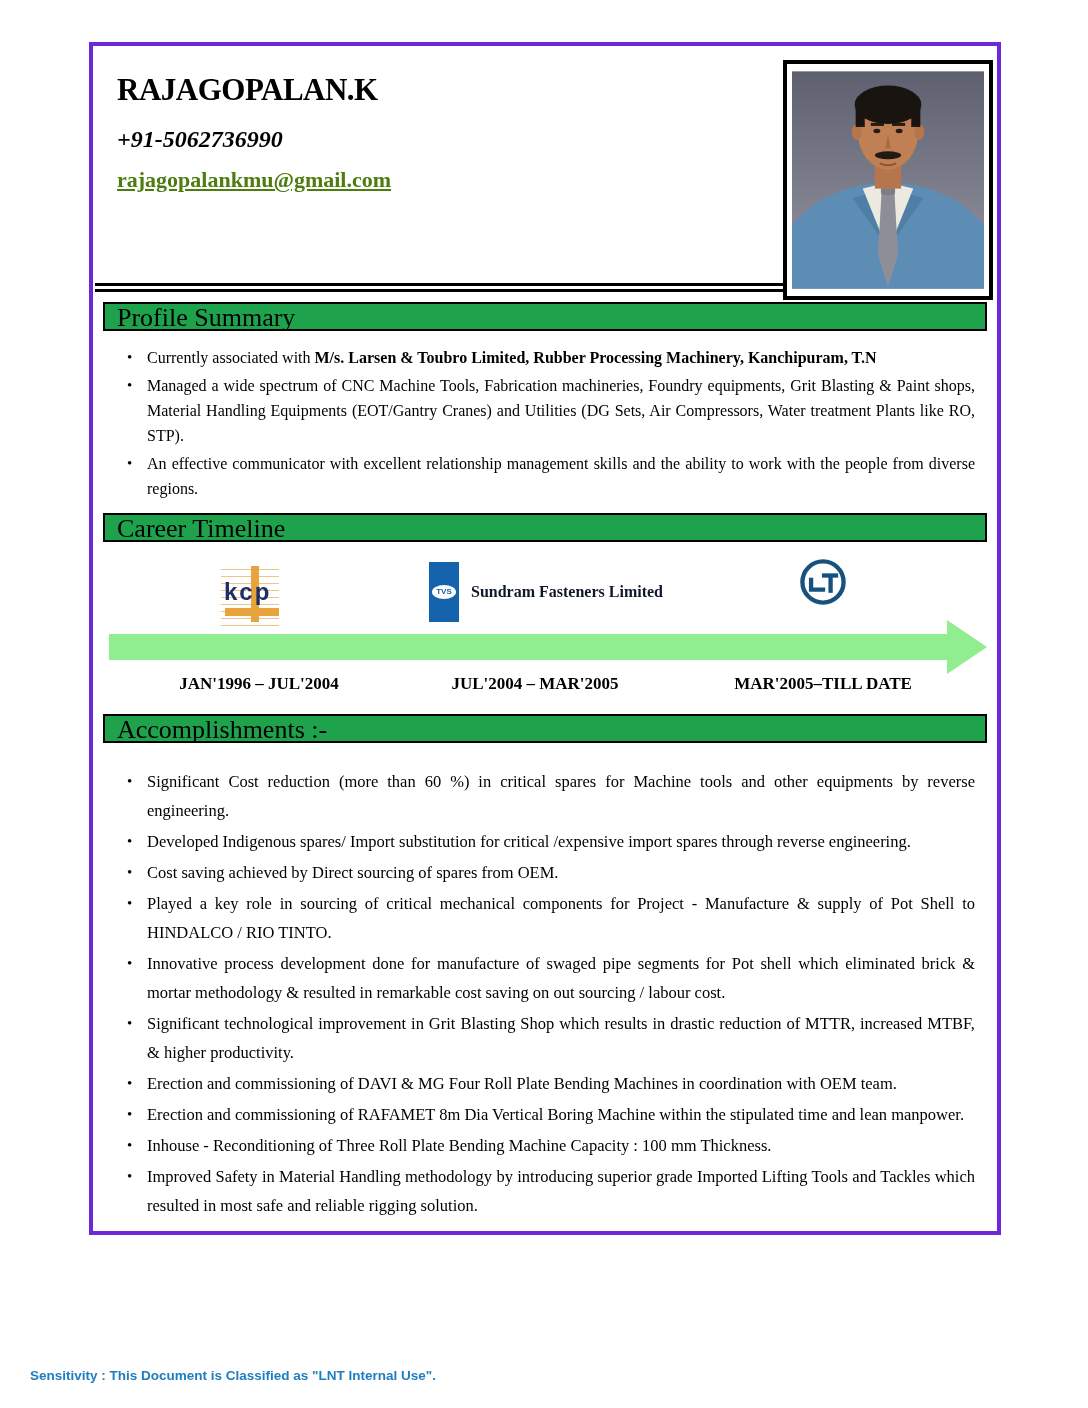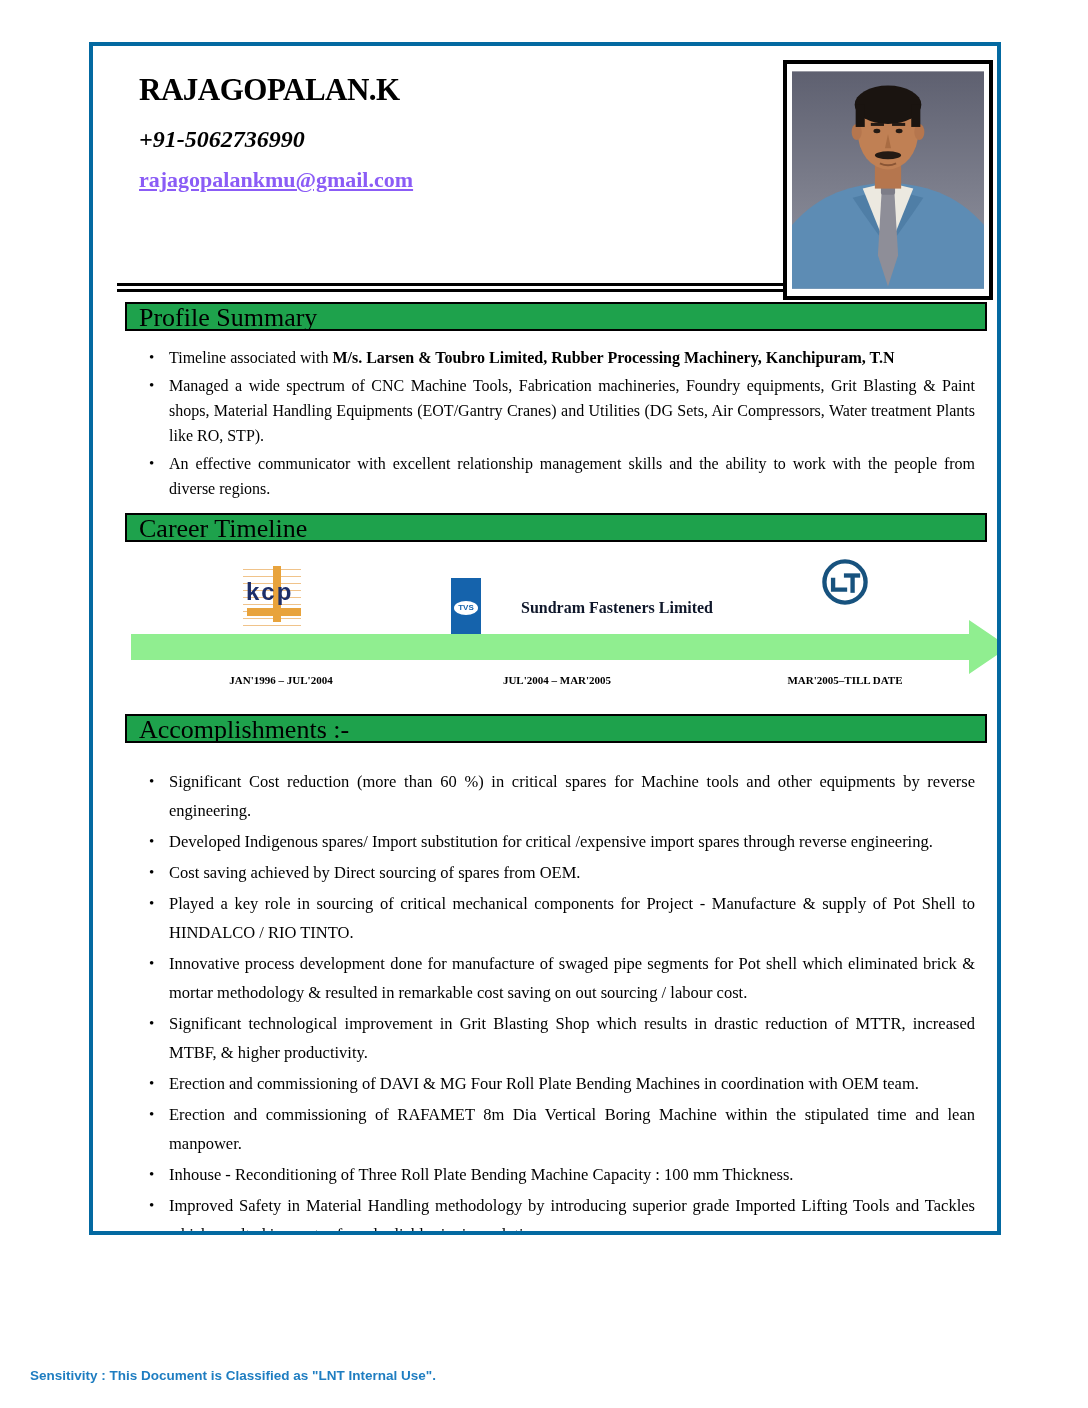--- a/index.html
+++ b/index.html
@@ -2,27 +2,27 @@
 <html><head>
 <meta charset="utf-8">
 <style>
   html,body{margin:0;padding:0;}
   body{
     width:1088px;height:1408px;position:relative;background:#ffffff;
     font-family:"Liberation Serif", serif;color:#000;
   }
   .page-box{
     position:absolute;left:89px;top:42px;width:912px;height:1193px;
-    border:4px solid #0369a1;background:#fff;box-sizing:border-box;overflow:hidden;padding-left:22px;
+    border:4px solid #6d28d9;background:#fff;box-sizing:border-box;overflow:hidden;
   }
   
   .header{padding:26px 0 0 24px;}
   .name{font-size:31px;font-weight:bold;letter-spacing:-0.5px;margin-bottom:18px;}
   .phone{font-size:24px;font-weight:bold;font-style:italic;margin-bottom:14px;}
-  .email{font-size:22px;font-weight:bold;color:#8b5cf6;text-decoration:underline;display:inline-block;}
+  .email{font-size:22px;font-weight:bold;color:#4d7c0f;text-decoration:underline;display:inline-block;}
   
   .photo-frame{
     position:absolute;top:14px;right:4px;width:192px;height:222px;
     border:4px solid #000;background:#fff;padding:5px;
   }
   .photo-frame svg{display:block;width:192px;height:222px;}
   
   .double-rule{margin:90px 0 0 2px;width:690px;height:3px;
     border-top:3px solid #000;border-bottom:3px solid #000;}
   
@@ -43,29 +43,29 @@
   ul.alist{margin-top:24px;}
   
   .timeline{position:relative;height:158px;margin-top:4px;}
   .kcp-logo{position:absolute;left:128px;top:20px;width:58px;height:66px;background:
     repeating-linear-gradient(0deg,#ffffff 0 6px,#f0c38a 6px 7px),
     repeating-linear-gradient(90deg,rgba(255,255,255,0) 0 6px,#f0c38a 6px 7px);}
   .kcp-vbar{position:absolute;left:30px;top:0;width:8px;height:56px;background:#e8a33c;}
   .kcp-hbar{position:absolute;left:4px;top:42px;width:54px;height:8px;background:#e8a33c;}
   .kcp-text{position:absolute;left:3px;top:12px;font-size:24px;font-weight:bold;
     color:#1d2e68;letter-spacing:2px;font-family:"Liberation Sans",sans-serif;z-index:2;}
-  .tvs-group{position:absolute;left:336px;top:32px;display:flex;align-items:center;gap:28px;}
+  .tvs-group{position:absolute;left:336px;top:16px;display:flex;align-items:center;}
   .tvs-block{width:30px;height:60px;background:#1563ac;position:relative;}
   .tvs-oval{position:absolute;left:3px;top:23px;width:24px;height:14px;background:#fff;
     border-radius:50%;font-size:8px;font-weight:bold;color:#1563ac;text-align:center;
     line-height:14px;font-family:"Liberation Sans",sans-serif;}
   .sundram-text{margin-left:12px;font-size:16px;font-weight:bold;color:#0f172a;}
   .lt-logo{position:absolute;left:704px;top:8px;}
   .arrow-svg{position:absolute;left:16px;top:72px;}
-  .tdate{position:absolute;top:128px;font-size:11px;font-weight:bold;white-space:nowrap;
+  .tdate{position:absolute;top:128px;font-size:17px;font-weight:bold;white-space:nowrap;
     transform:translateX(-50%);}
   .d1{left:166px;} .d2{left:442px;} .d3{left:730px;}
   
   .footer{
     position:absolute;left:30px;top:1368px;font-size:13.5px;font-weight:bold;
     color:#1e7dc1;font-family:"Liberation Sans",sans-serif;
   }
 </style>
 </head>
 <body>
@@ -120,21 +120,21 @@
     </svg>
   </div>
 
   <div class="double-rule"></div>
 
   <div class="band">
     <span>Profile Summary</span>
   </div>
 
   <ul class="blist plist">
-      <li><span>Timeline associated with </span><b>M/s. Larsen &amp; Toubro Limited, Rubber Processing Machinery,  Kanchipuram, T.N</b></li>
+      <li><span>Currently associated with </span><b>M/s. Larsen &amp; Toubro Limited, Rubber Processing Machinery,  Kanchipuram, T.N</b></li>
       <li><span>Managed a wide spectrum of CNC Machine Tools, Fabrication machineries, Foundry equipments, Grit Blasting  &amp; Paint shops, Material Handling Equipments (EOT/Gantry Cranes) and Utilities (DG Sets, Air Compressors, Water treatment Plants like RO, STP).</span></li>
       <li><span>An effective communicator with excellent relationship management skills and the ability to work with the people from diverse regions.</span></li>
     </ul>
 
   <div class="band mt">
     <span>Career Timeline</span>
   </div>
 
   <div class="timeline">
 

